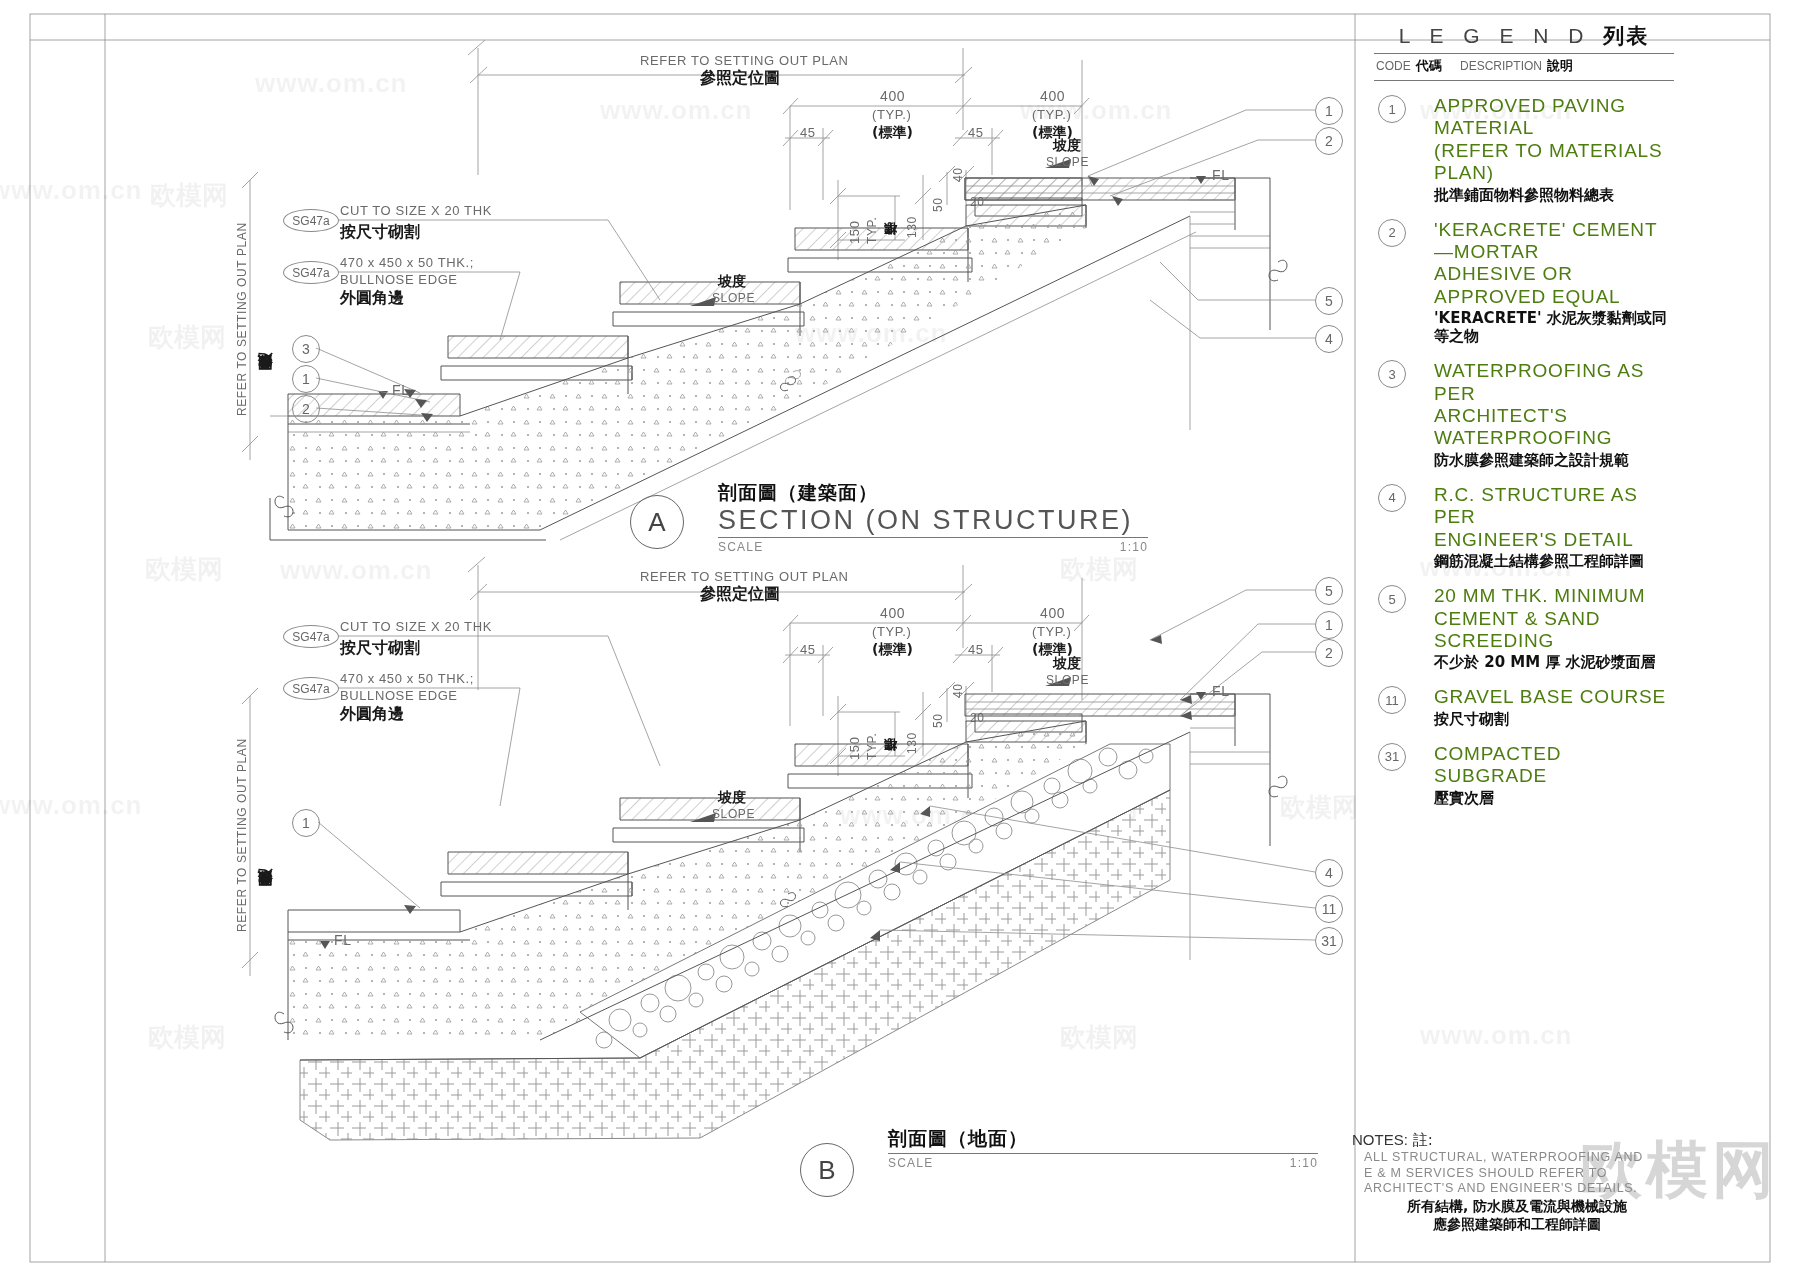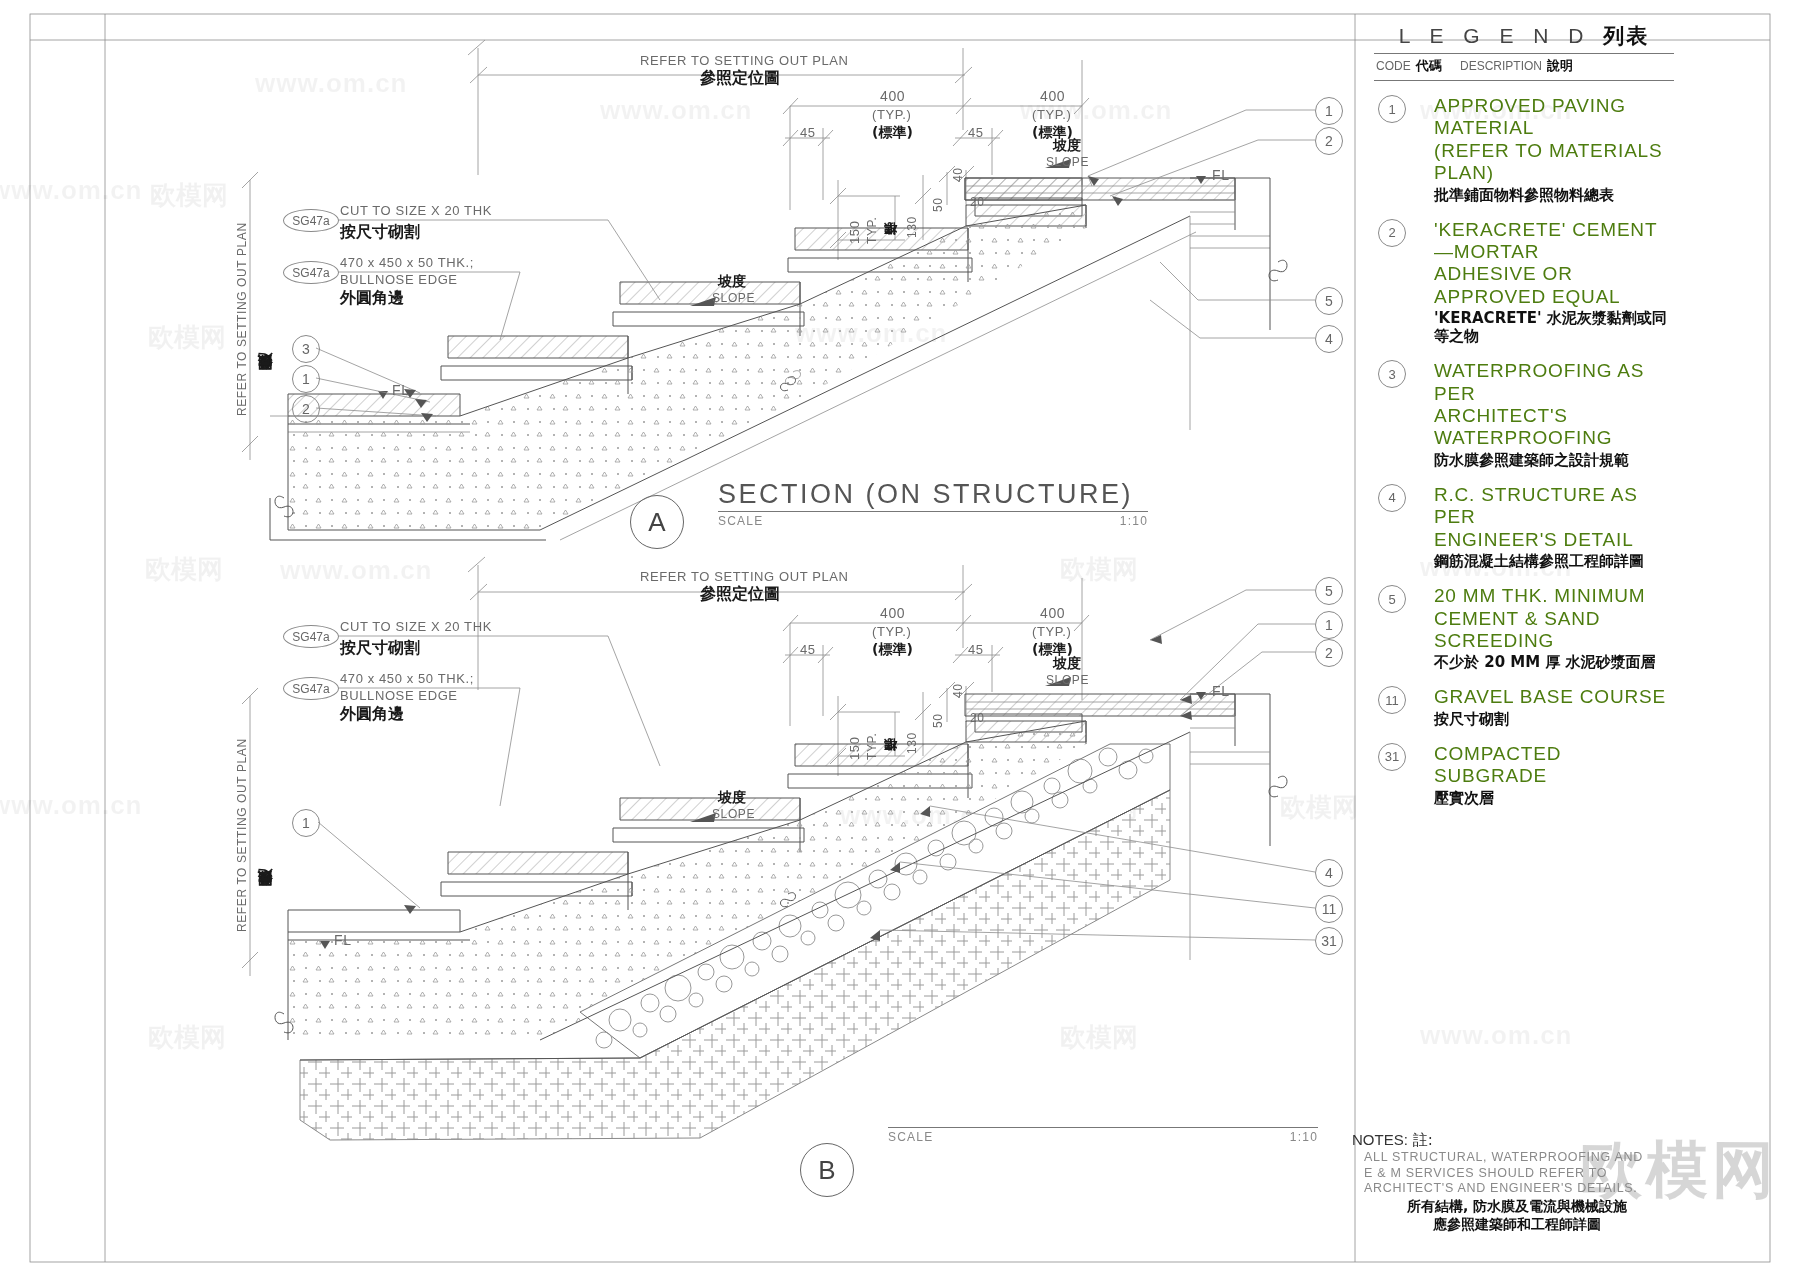--- a/index.html
+++ b/index.html
@@ -298,20 +298,21 @@
   <div class="bub n" style="left:1315px;top:97px;">1</div>
   <div class="bub n" style="left:1315px;top:127px;">2</div>
   <div class="bub n" style="left:1315px;top:287px;">5</div>
   <div class="bub n" style="left:1315px;top:325px;">4</div>
   <div class="bub n" style="left:292px;top:335px;">3</div>
   <div class="bub n" style="left:292px;top:365px;">1</div>
   <div class="bub n" style="left:292px;top:395px;">2</div>
 
   <div class="bub big" style="left:630px;top:495px;">A</div>
   <div class="sectitle" style="left:718px;top:480px;">
+    <div class="zh">剖面圖（建築面）</div>
     <div class="en2">SECTION (ON STRUCTURE)</div>
     <div class="ul"></div>
     <div class="sc">
       <span>SCALE</span>
       <span>1:10</span>
     </div>
   </div>
 
   <svg width="1800" height="1274">
 
@@ -514,20 +515,21 @@
   <div class="bub n" style="left:1315px;top:577px;">5</div>
   <div class="bub n" style="left:1315px;top:611px;">1</div>
   <div class="bub n" style="left:1315px;top:639px;">2</div>
   <div class="bub n" style="left:1315px;top:859px;">4</div>
   <div class="bub n" style="left:1315px;top:895px;">11</div>
   <div class="bub n" style="left:1315px;top:927px;">31</div>
   <div class="bub n" style="left:292px;top:809px;">1</div>
 
   <div class="bub big" style="left:800px;top:1143px;">B</div>
   <div class="sectitle" style="left:888px;top:1126px;">
+    <div class="zh">剖面圖（地面）</div>
     <div class="ul"></div>
     <div class="sc">
       <span>SCALE</span>
       <span>1:10</span>
     </div>
   </div>
 
   <div id="legend">
     <div class="ttl">
       <span>L E G E N D</span>

